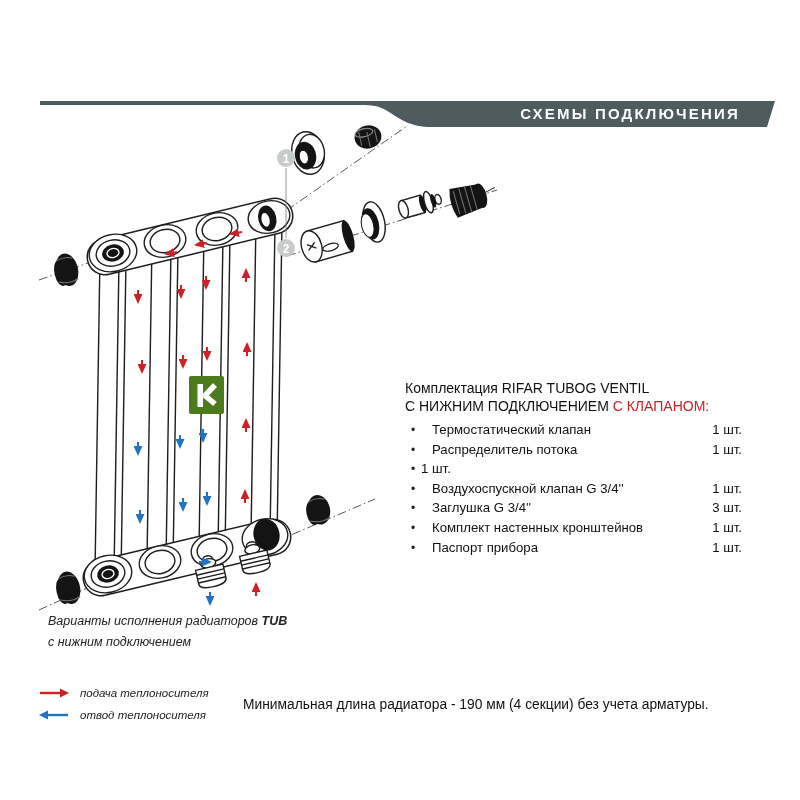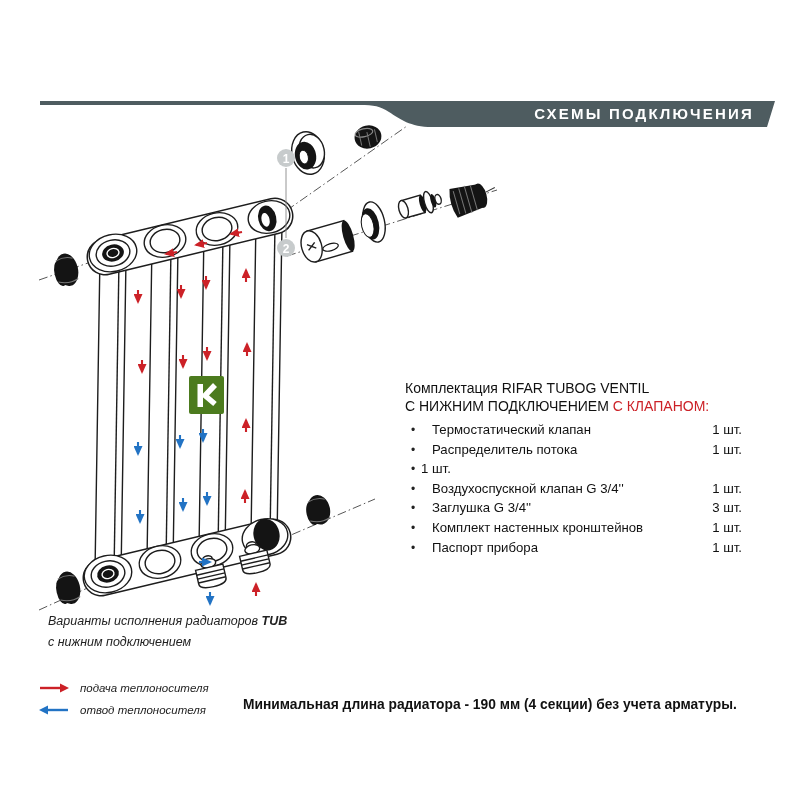--- a/index.html
+++ b/index.html
@@ -4,39 +4,39 @@
 <style>
   html,body{margin:0;padding:0;}
   body{
     width:800px;height:800px;background:#ffffff;position:relative;overflow:hidden;
     font-family:"Liberation Sans","DejaVu Sans",sans-serif;color:#111;
   }
   .abs{position:absolute;}
   
   #banner-svg{left:38px;top:97px;}
   #banner-title{
-    top:103px;right:46px;color:#fff;font-weight:bold;font-size:15px;
+    top:103px;right:60px;color:#fff;font-weight:bold;font-size:15px;
     letter-spacing:2.2px;line-height:22px;white-space:nowrap;
   }
   
   #parts{left:405px;top:379px;width:337px;}
   .pl-title{font-size:14px;font-weight:normal;line-height:18px;}
   .pl-red{color:#cc2127;}
   .pl-items{margin-top:7px;}
   .pl-row{display:flex;align-items:baseline;height:19.6px;font-size:13.2px;}
   .pl-bullet{width:16px;text-align:center;font-size:12px;flex:0 0 16px;color:#222;}
   .pl-label{flex:1 1 auto;padding-left:11px;}
   .pl-qty{flex:0 0 auto;text-align:left;}
   
   #caption{left:40px;top:611px;font-size:12.5px;font-style:italic;line-height:21px;color:#222;margin-left:8px;}
   #caption b{font-style:italic;}
   #legend{left:38px;top:677px;font-size:11.5px;font-style:italic;color:#222;}
-  .lg-row{display:flex;align-items:center;height:22px;}
+  .lg-row{display:flex;align-items:flex-end;height:22px;}
   .lg-row svg{margin-right:10px;}
-  #footer-note{left:243px;top:697px;font-size:13.8px;font-weight:bold;white-space:nowrap;}
+  #footer-note{left:243px;top:697px;font-size:13.8px;font-weight:normal;white-space:nowrap;}
   
   .ln{stroke:#1d1d1d;stroke-width:1.4;fill:none;}
   .wf{fill:#ffffff;stroke:#1d1d1d;stroke-width:1.4;}
   .blk{fill:#141414;stroke:none;}
   .axis{stroke:#444;stroke-width:0.9;fill:none;stroke-dasharray:9 3 1.5 3;}
   .ar{stroke:#cc2127;stroke-width:2.1;fill:none;}
   .ab{stroke:#2273c4;stroke-width:2.1;fill:none;}
   .rib{stroke:#777;stroke-width:1;fill:none;}
 </style>
 </head>

